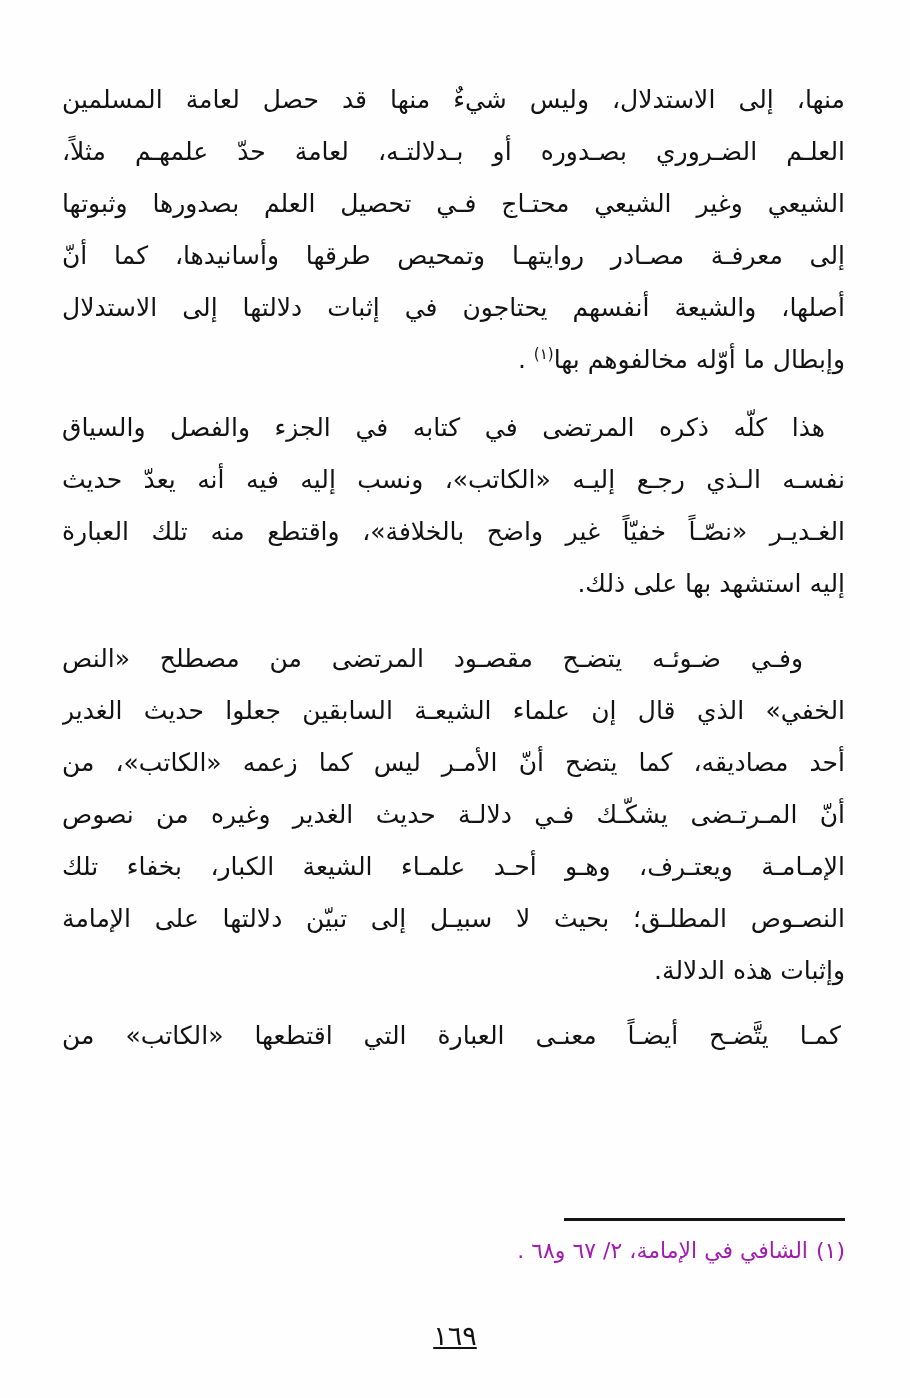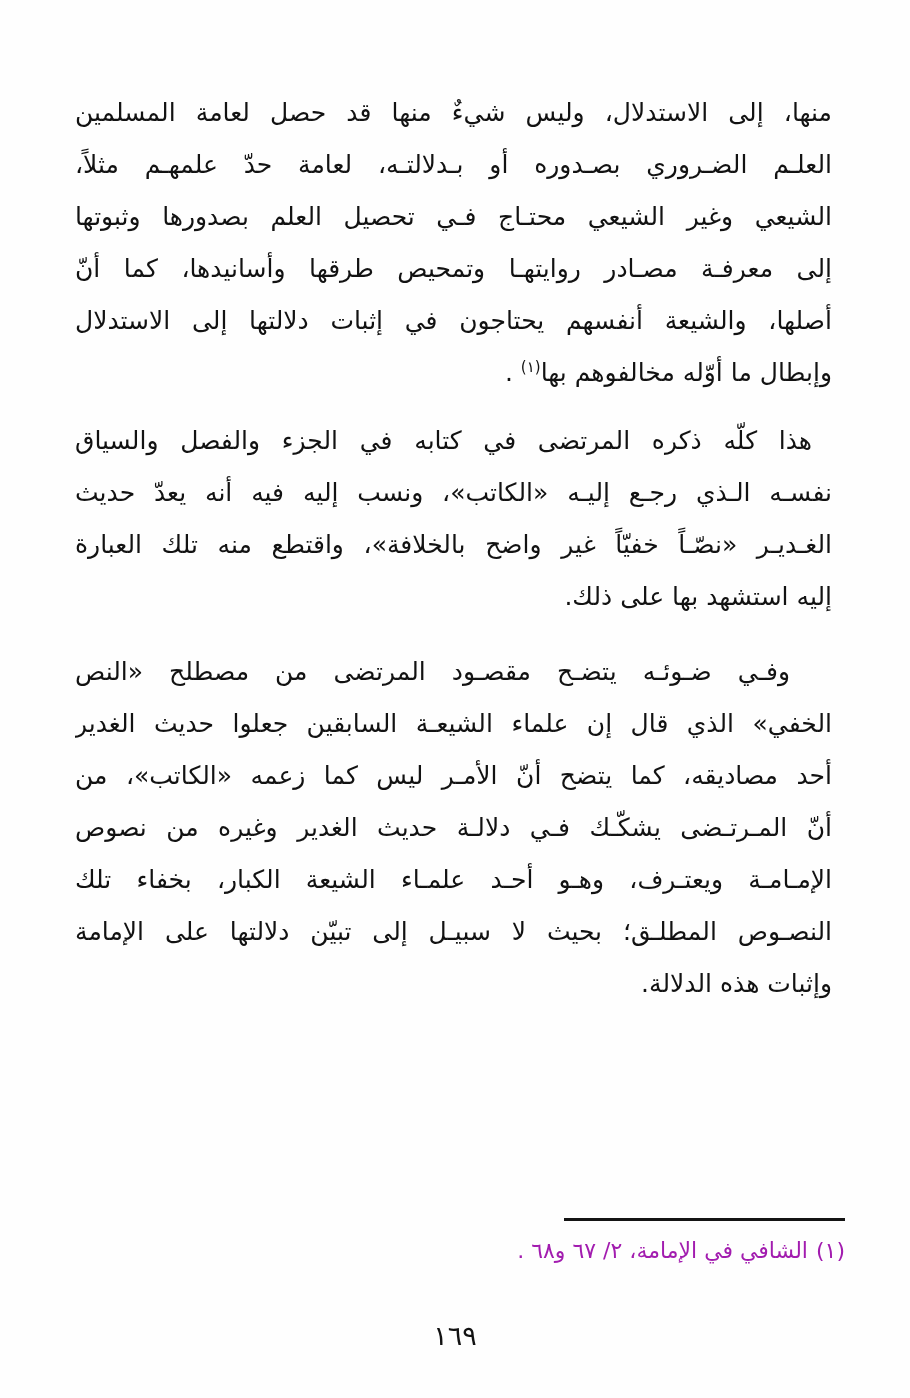--- a/index.html
+++ b/index.html
@@ -19,21 +19,21 @@
   }
   .text-block {
     position: absolute;
     top: 74px;
     right: 65px;
     width: 783px;
     direction: rtl;
     font-size: 25px;
     color: #121212;
   }
-  .para { margin: 13px; }
+  .para { margin: 0; }
   .para.p2 { margin-top: 16px; }
   .para.p3 { margin-top: 23px; }
   .para.p4 { margin-top: 13px; }
   .line {
     height: 52px;
     line-height: 52px;
     text-align: justify;
     text-align-last: justify;
     text-justify: inter-word;
     overflow: hidden;
@@ -73,20 +73,21 @@
   .page-num {
     position: absolute;
     top: 1320px;
     left: 0;
     width: 100%;
     text-align: center;
     font-size: 27px;
     letter-spacing: 3px;
     direction: rtl;
     color: #121212;
+    text-decoration: underline;
   }
 </style>
 </head>
 <body>
 
 <div class="page">
 
   <div class="text-block">
 
     <div class="para p1">
@@ -110,20 +111,23 @@
     <div class="para p3">
       <div class="line ind42">وفـي ضـوئـه يتضـح مقصـود المرتضى من مصطلح «النص</div>
       <div class="line">الخفي» الذي قال إن علماء الشيعـة السابقين جعلوا حديث الغدير</div>
       <div class="line">أحد مصاديقه، كما يتضح أنّ الأمـر ليس كما زعمه «الكاتب»، من</div>
       <div class="line">أنّ المـرتـضى يشكّـك فـي دلالـة حديث الغدير وغيره من نصوص</div>
       <div class="line">الإمـامـة ويعتـرف، وهـو أحـد علمـاء الشيعة الكبار، بخفاء تلك</div>
       <div class="line">النصـوص المطلـق؛ بحيث لا سبيـل إلى تبيّن دلالتها على الإمامة</div>
       <div class="line endline">وإثبات هذه الدلالة.</div>
     </div>
 
+    <div class="para p4">
+      <div class="line ind4">كمـا يتَّضـح أيضـاً معنـى العبارة التي اقتطعها «الكاتب» من</div>
+    </div>
 
   </div>
 
   <div class="foot-rule"></div>
 
   <div class="footnote">
     <span class="fn-marker">(١)</span><span>الشافي في الإمامة، ٢/ ٦٧ و٦٨ .</span>
   </div>
 
   <div class="page-num">١٦٩</div>

